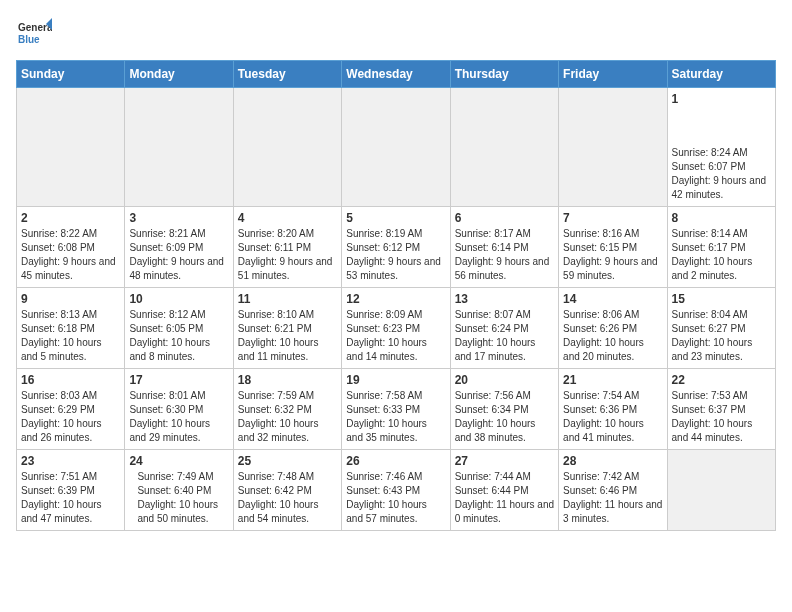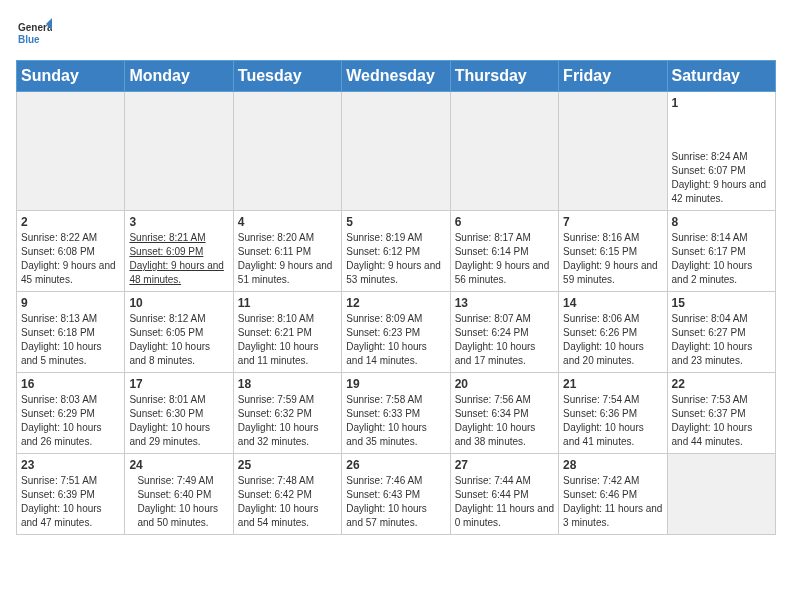--- a/index.html
+++ b/index.html
@@ -34,21 +34,21 @@
       color: #555;
     }
     .calendar {
       width: 100%;
       border-collapse: collapse;
       border: 1px solid #ccc;
     }
     .calendar th {
       background-color: #3a7fc1;
       color: #fff;
-      font-size: 16px;
+      font-size: 12px;
       font-weight: bold;
       padding: 6px 4px;
       border: 1px solid #5a9fd4;
       text-align: left;
     }
     .calendar td {
       border: 1px solid #ccc;
       vertical-align: top;
       padding: 4px;
       width: 108px;
@@ -119,21 +119,21 @@
       </tr>
       <tr>
         <td>
           <span class="day-number">2</span>
           <div class="day-info" style="white-space: pre-line;">Sunrise: 8:22 AM
 Sunset: 6:08 PM
 Daylight: 9 hours and 45 minutes.</div>
         </td>
         <td>
           <span class="day-number">3</span>
-          <div class="day-info" style="white-space: pre-line; text-decoration: underline;">Sunrise: 8:21 AM
+          <div class="day-info" style="white-space: pre-line;">Sunrise: 8:21 AM
 Sunset: 6:09 PM
 Daylight: 9 hours and 48 minutes.</div>
         </td>
         <td>
           <span class="day-number">4</span>
           <div class="day-info" style="white-space: pre-line;">Sunrise: 8:20 AM
 Sunset: 6:11 PM
 Daylight: 9 hours and 51 minutes.</div>
         </td>
         <td>

